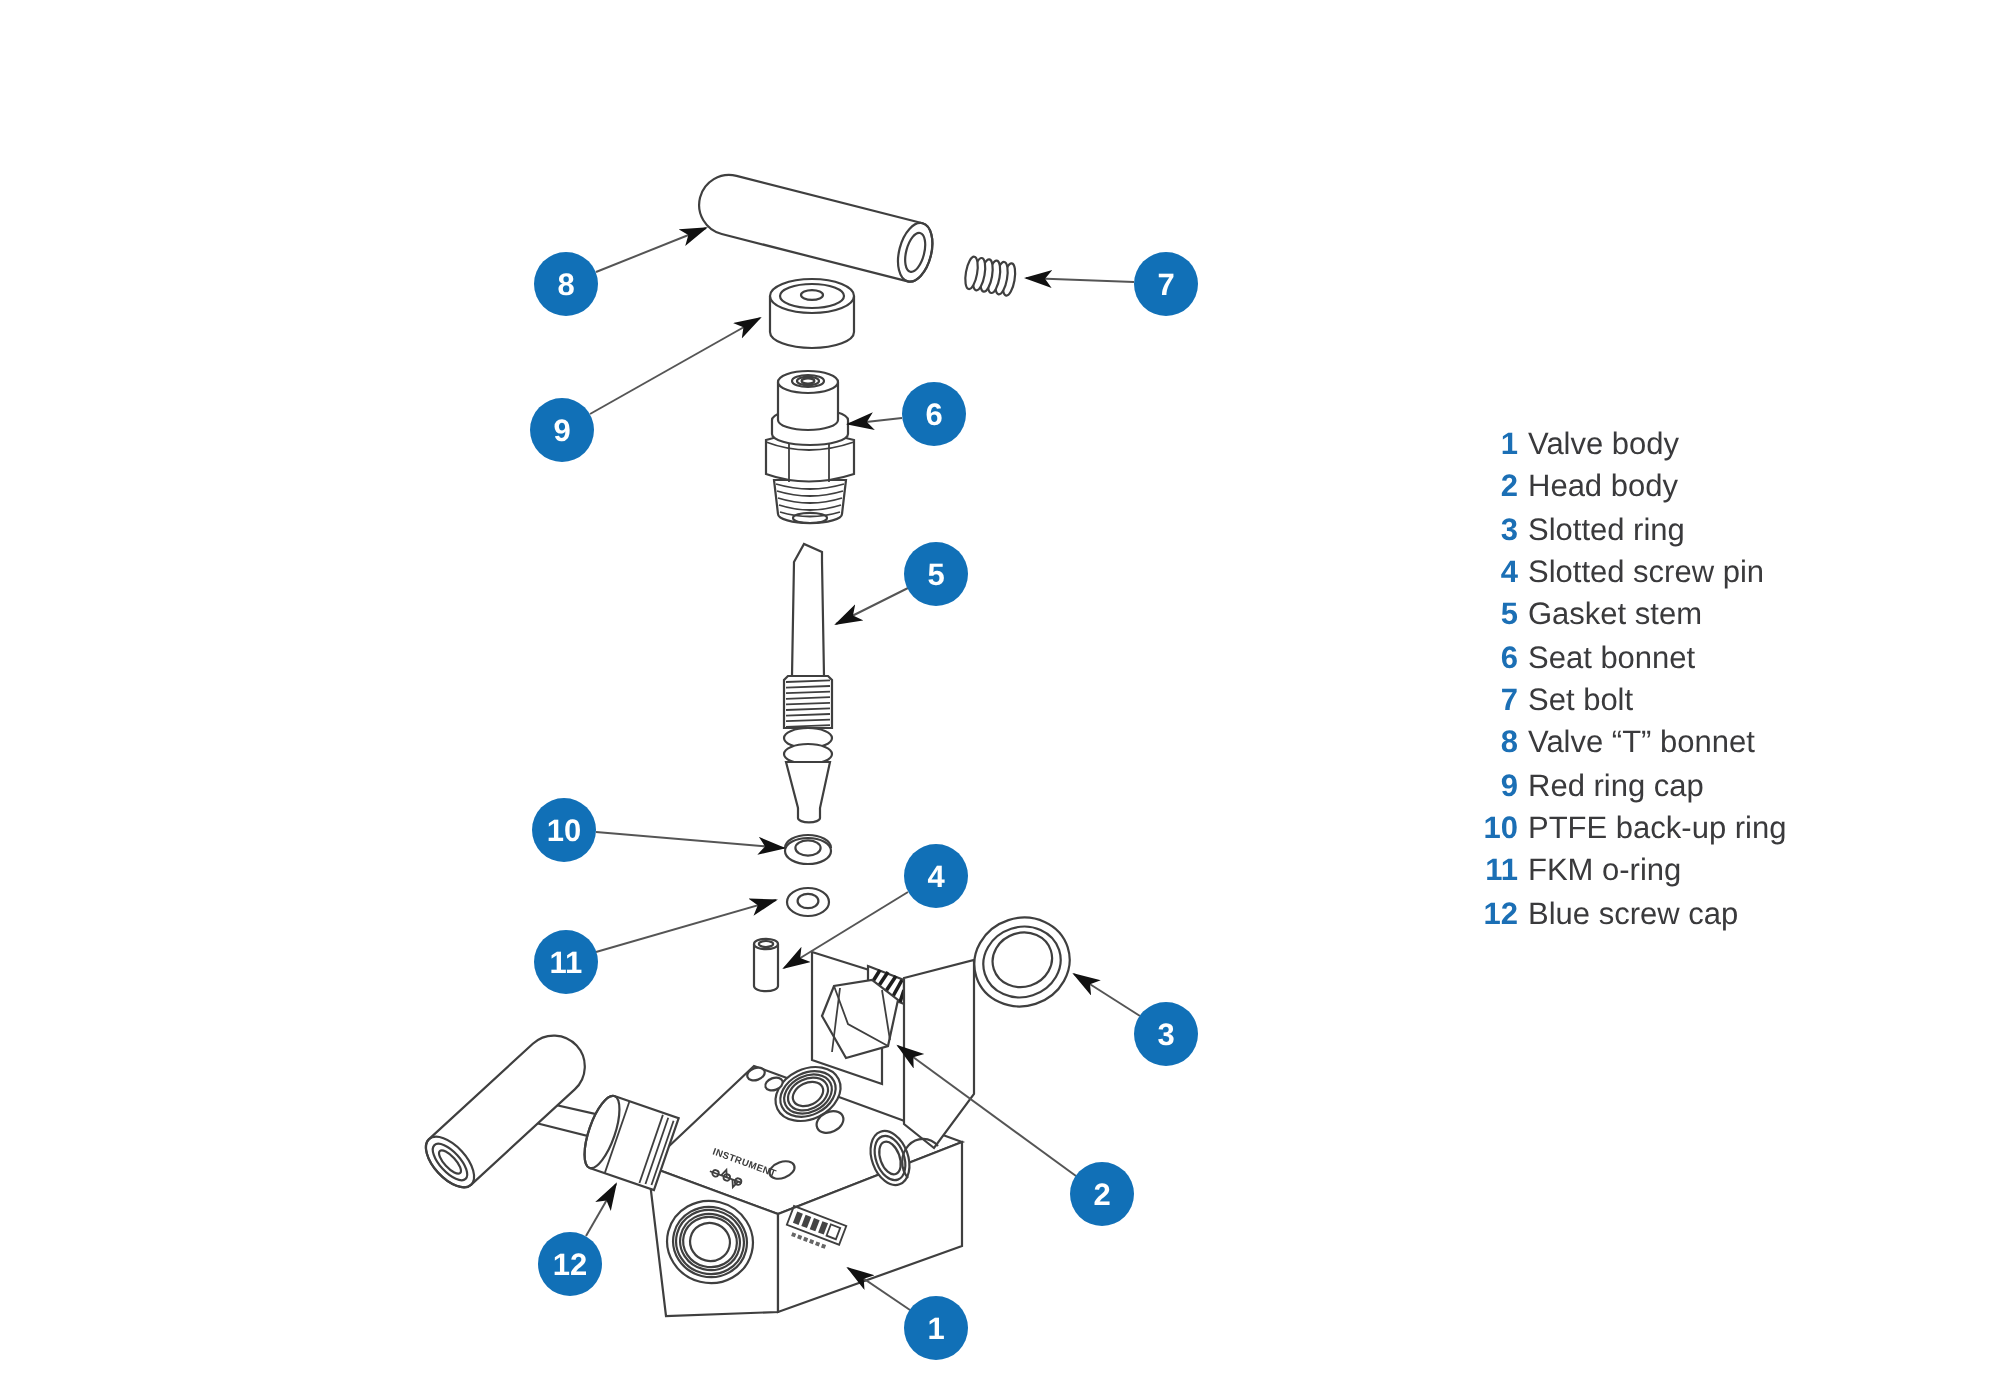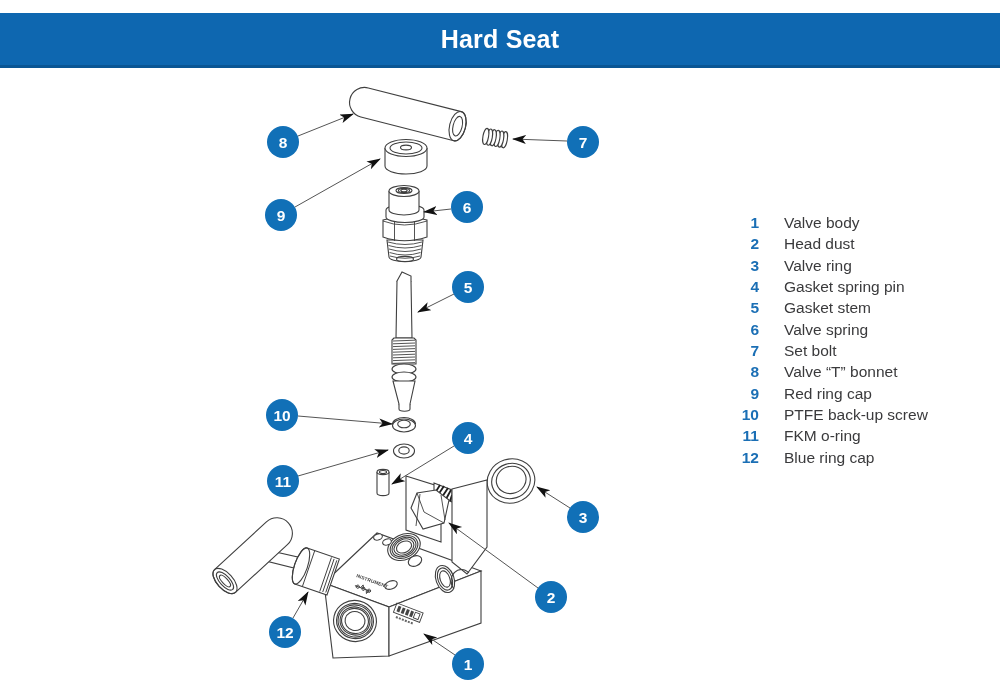--- a/index.html
+++ b/index.html
@@ -7,40 +7,37 @@
         font-family:"Liberation Sans",sans-serif;background:#ffffff;}
   .header{position:absolute;top:13px;left:0;width:1000px;height:52px;
           background:#0e67b0;border-bottom:3px solid #0a5694;}
   .header .title{width:100%;text-align:center;line-height:52px;color:#ffffff;
           font-size:25px;font-weight:bold;letter-spacing:.2px;}
   svg.diagram{position:absolute;left:0;top:0;}
   .legend{position:absolute;left:737px;top:212px;}
   .legend-row{display:flex;line-height:21.35px;font-size:15.5px;white-space:nowrap;}
   .legend-num{display:inline-block;min-width:22px;text-align:right;
           font-weight:bold;color:#1b6fb5;margin-right:5px;}
-  .legend-label{color:#3a3a3c;margin-left:20px;}
+  .legend-label{color:#3a3a3c;}
   .co-circle{fill:#1170b7;}
   .co-num{fill:#ffffff;font-size:15.5px;font-weight:bold;text-anchor:middle;
           font-family:"Liberation Sans",sans-serif;}
   .ln{stroke:#555555;stroke-width:1;fill:none;}
   .pt{stroke:#3f3f3f;stroke-width:1.1;fill:#ffffff;}
   .ptn{stroke:#3f3f3f;stroke-width:1.1;fill:none;}
   .ptt{stroke:#3f3f3f;stroke-width:0.9;fill:none;}
   .hatch{stroke:#1d1d1d;stroke-width:1.8;fill:none;}
   .mark{font-family:"Liberation Sans",sans-serif;font-size:4.8px;font-weight:bold;
         fill:#3c3c3c;letter-spacing:.2px;}
 </style>
 </head>
 <body>
 
 <div class="page">
 
-  <div class="header">
-    <div class="title">Hard Seat</div>
-  </div>
 
   <svg class="diagram" width="1000" height="698" viewBox="0 0 1000 698">
     <defs>
       <marker id="ah" markerUnits="userSpaceOnUse" markerWidth="16" markerHeight="12" refX="13" refY="4.5" orient="auto">
         <path d="M0,0 L14,4.5 L0,9 L3.5,4.5 Z" fill="#111111"></path>
       </marker>
     </defs>
 
     <g transform="translate(351,99) rotate(14.3)">
       <path class="pt" d="M14,-15 L110,-15 A8,15 0 0 1 110,15 L14,15 A15,15 0 0 1 14,-15 Z"></path>
@@ -289,57 +286,57 @@
     </g>
   </svg>
 
   <div class="legend">
     <div class="legend-row">
         <span class="legend-num">1</span>
         <span class="legend-label">Valve body</span>
       </div>
     <div class="legend-row">
         <span class="legend-num">2</span>
-        <span class="legend-label">Head dust</span>
+        <span class="legend-label">Head body</span>
       </div>
     <div class="legend-row">
         <span class="legend-num">3</span>
-        <span class="legend-label">Valve ring</span>
+        <span class="legend-label">Slotted ring</span>
       </div>
     <div class="legend-row">
         <span class="legend-num">4</span>
-        <span class="legend-label">Gasket spring pin</span>
+        <span class="legend-label">Slotted screw pin</span>
       </div>
     <div class="legend-row">
         <span class="legend-num">5</span>
         <span class="legend-label">Gasket stem</span>
       </div>
     <div class="legend-row">
         <span class="legend-num">6</span>
-        <span class="legend-label">Valve spring</span>
+        <span class="legend-label">Seat bonnet</span>
       </div>
     <div class="legend-row">
         <span class="legend-num">7</span>
         <span class="legend-label">Set bolt</span>
       </div>
     <div class="legend-row">
         <span class="legend-num">8</span>
         <span class="legend-label">Valve “T” bonnet</span>
       </div>
     <div class="legend-row">
         <span class="legend-num">9</span>
         <span class="legend-label">Red ring cap</span>
       </div>
     <div class="legend-row">
         <span class="legend-num">10</span>
-        <span class="legend-label">PTFE back-up screw</span>
+        <span class="legend-label">PTFE back-up ring</span>
       </div>
     <div class="legend-row">
         <span class="legend-num">11</span>
         <span class="legend-label">FKM o-ring</span>
       </div>
     <div class="legend-row">
         <span class="legend-num">12</span>
-        <span class="legend-label">Blue ring cap</span>
+        <span class="legend-label">Blue screw cap</span>
       </div>
   </div>
 
 </div>
 
 </body></html>

